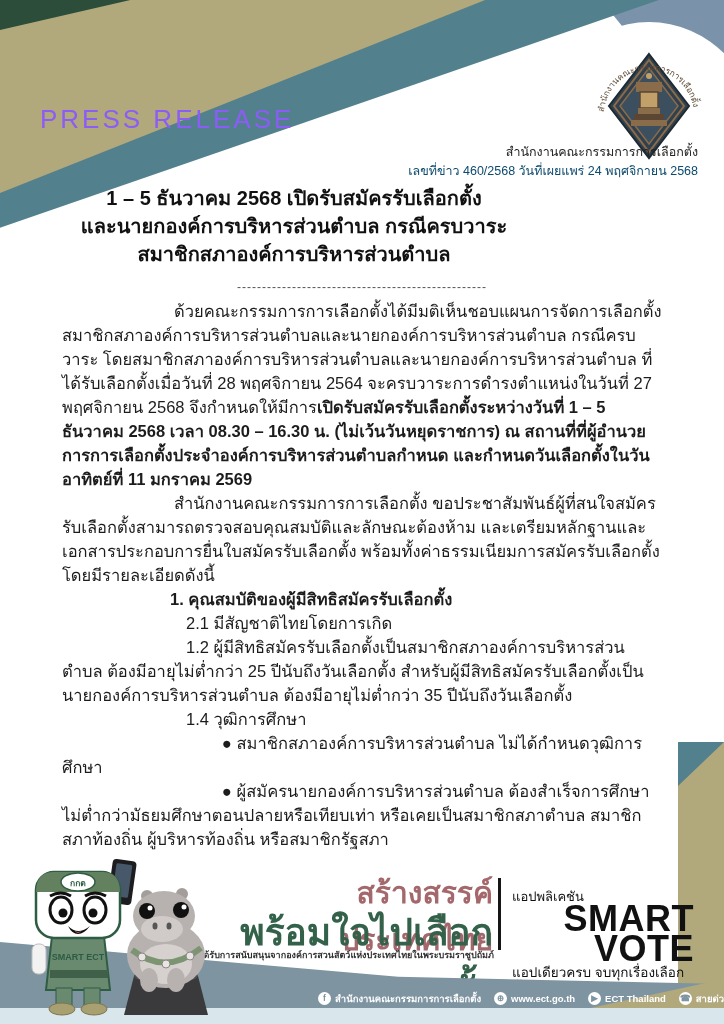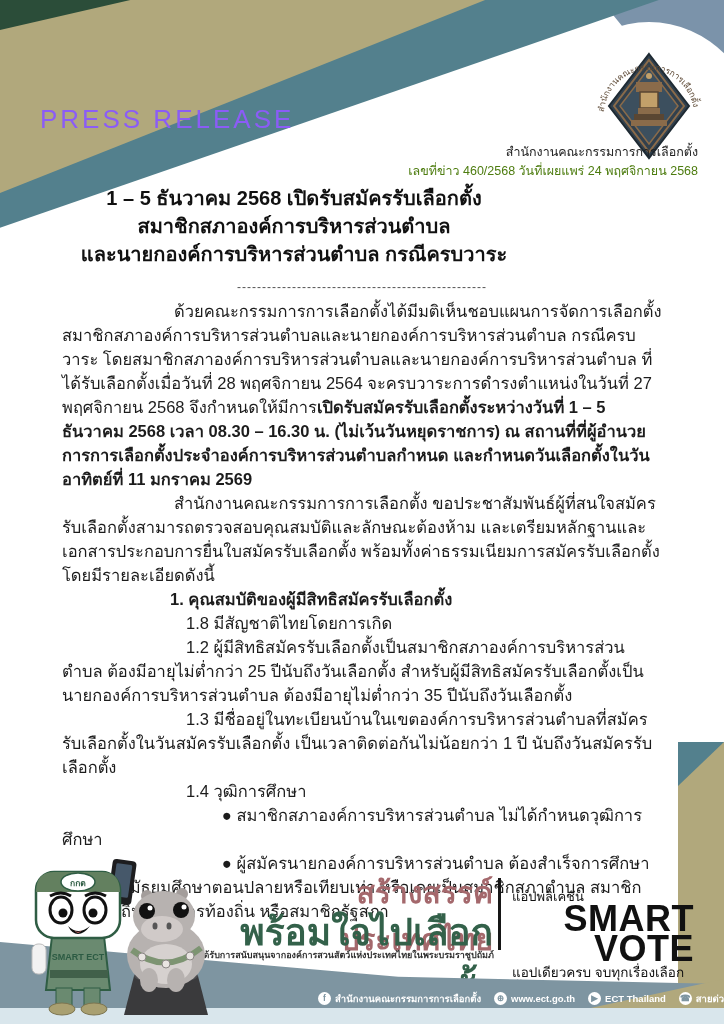--- a/index.html
+++ b/index.html
@@ -18,21 +18,21 @@
   .hl-wrap { position:absolute; left:82px; top:46px; width:480px; height:96px; }
   .hl { position:absolute; left:0; top:0; font-size:56px; font-weight:800; letter-spacing:1px; color:#2d5340; white-space:nowrap;
         text-shadow:-4px -4px 0 #fff, 4px -4px 0 #fff, -4px 4px 0 #fff, 4px 4px 0 #fff, 0 -5px 0 #fff, 0 5px 0 #fff, -5px 0 0 #fff, 5px 0 0 #fff; }
   .press { position:absolute; left:40px; top:104px; font-size:26px; letter-spacing:3px; color:#8b5cf6; font-weight:400; }
 
   
   .logo { position:absolute; left:588px; top:40px; width:122px; height:150px; }
 
   
   .org-line  { position:absolute; right:26px; top:142px; font-size:12.5px; color:#222; }
-  .rel-line  { position:absolute; right:26px; top:161px; font-size:12.5px; color:#4d7c0f; }
+  .rel-line  { position:absolute; right:26px; top:161px; font-size:12.5px; color:#0c4a6e; }
 
   
   .doc-title { position:absolute; left:0; top:184px; width:588px; text-align:center; font-size:20px; font-weight:bold; color:#111; line-height:28px; }
   .sep { position:absolute; left:0; top:280px; width:724px; text-align:center; font-size:12px; color:#555; letter-spacing:1px; }
 
   .body-text { position:absolute; left:62px; top:299px; width:600px; font-size:16.5px; line-height:24px; color:#1c1c1c; }
   .body-text p { margin:0; }
   .p-indent { text-indent:112px; }
   .sec-head { font-weight:bold; padding-left:108px; margin-top:4px; }
   .sub-item { padding-left:124px; }
@@ -116,32 +116,31 @@
         <textPath href="#cir" startOffset="2%">สำนักงานคณะกรรมการการเลือกตั้ง</textPath>
       </text>
     </svg>
   </div>
 
   <div class="org-line">สำนักงานคณะกรรมการการเลือกตั้ง</div>
   <div class="rel-line">เลขที่ข่าว 460/2568 วันที่เผยแพร่ 24 พฤศจิกายน 2568</div>
 
   <div class="doc-title">
     <div>1 – 5 ธันวาคม 2568 เปิดรับสมัครรับเลือกตั้ง</div>
+    <div>และนายกองค์การบริหารส่วนตำบล กรณีครบวาระ</div>
     <div>สมาชิกสภาองค์การบริหารส่วนตำบล</div>
-    <div>และนายกองค์การบริหารส่วนตำบล กรณีครบวาระ</div>
   </div>
   <div class="sep">--------------------------------------------------</div>
 
   <div class="body-text">
     <p class="p-indent"><span>ด้วยคณะกรรมการการเลือกตั้งได้มีมติเห็นชอบแผนการจัดการเลือกตั้งสมาชิกสภาองค์การบริหารส่วนตำบลและนายกองค์การบริหารส่วนตำบล กรณีครบวาระ โดยสมาชิกสภาองค์การบริหารส่วนตำบลและนายกองค์การบริหารส่วนตำบล ที่ได้รับเลือกตั้งเมื่อวันที่ 28 พฤศจิกายน 2564 จะครบวาระการดำรงตำแหน่งในวันที่ 27 พฤศจิกายน 2568 จึงกำหนดให้มีการ</span><b>เปิดรับสมัครรับเลือกตั้งระหว่างวันที่ 1 – 5 ธันวาคม 2568 เวลา 08.30 – 16.30 น. (ไม่เว้นวันหยุดราชการ) ณ สถานที่ที่ผู้อำนวยการการเลือกตั้งประจำองค์การบริหารส่วนตำบลกำหนด และกำหนดวันเลือกตั้งในวันอาทิตย์ที่ 11 มกราคม 2569</b></p>
     <p class="p-indent">สำนักงานคณะกรรมการการเลือกตั้ง ขอประชาสัมพันธ์ผู้ที่สนใจสมัครรับเลือกตั้งสามารถตรวจสอบคุณสมบัติและลักษณะต้องห้าม และเตรียมหลักฐานและเอกสารประกอบการยื่นใบสมัครรับเลือกตั้ง พร้อมทั้งค่าธรรมเนียมการสมัครรับเลือกตั้ง โดยมีรายละเอียดดังนี้</p>
     <p class="sec-head">1. คุณสมบัติของผู้มีสิทธิสมัครรับเลือกตั้ง</p>
-    <p class="sub-item">1.8 มีสัญชาติไทยโดยการเกิด</p>
+    <p class="sub-item">2.1 มีสัญชาติไทยโดยการเกิด</p>
     <p class="sub-wrap">1.2 ผู้มีสิทธิสมัครรับเลือกตั้งเป็นสมาชิกสภาองค์การบริหารส่วนตำบล ต้องมีอายุไม่ต่ำกว่า 25 ปีนับถึงวันเลือกตั้ง สำหรับผู้มีสิทธิสมัครรับเลือกตั้งเป็นนายกองค์การบริหารส่วนตำบล ต้องมีอายุไม่ต่ำกว่า 35 ปีนับถึงวันเลือกตั้ง</p>
-    <p class="sub-wrap">1.3 มีชื่ออยู่ในทะเบียนบ้านในเขตองค์การบริหารส่วนตำบลที่สมัครรับเลือกตั้งในวันสมัครรับเลือกตั้ง เป็นเวลาติดต่อกันไม่น้อยกว่า 1 ปี นับถึงวันสมัครรับเลือกตั้ง</p>
     <p class="sub-item">1.4 วุฒิการศึกษา</p>
     <p class="bullet">●  สมาชิกสภาองค์การบริหารส่วนตำบล ไม่ได้กำหนดวุฒิการศึกษา</p>
     <p class="bullet">●  ผู้สมัครนายกองค์การบริหารส่วนตำบล ต้องสำเร็จการศึกษาไม่ต่ำกว่ามัธยมศึกษาตอนปลายหรือเทียบเท่า หรือเคยเป็นสมาชิกสภาตำบล สมาชิกสภาท้องถิ่น ผู้บริหารท้องถิ่น หรือสมาชิกรัฐสภา</p>
   </div>
 
   <div class="side-strip">
     <div class="teal-cap"></div>
   </div>
 
   <div class="footer-bar"></div>

